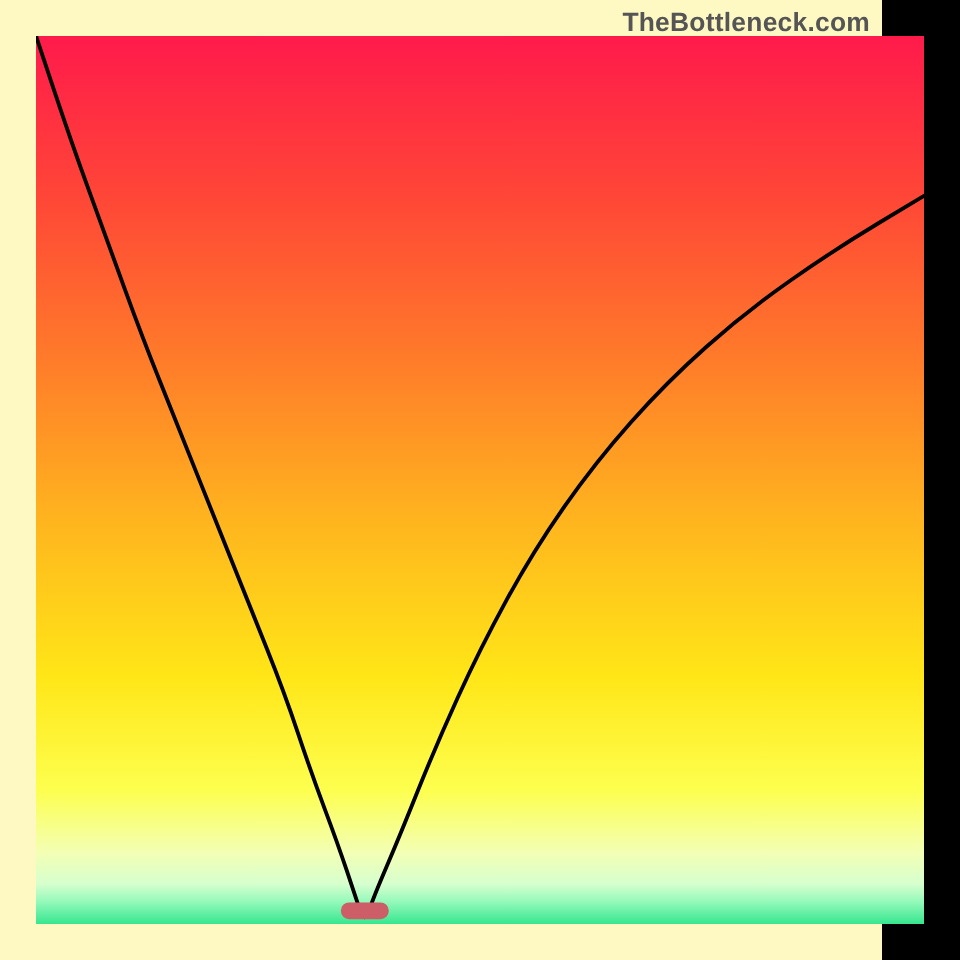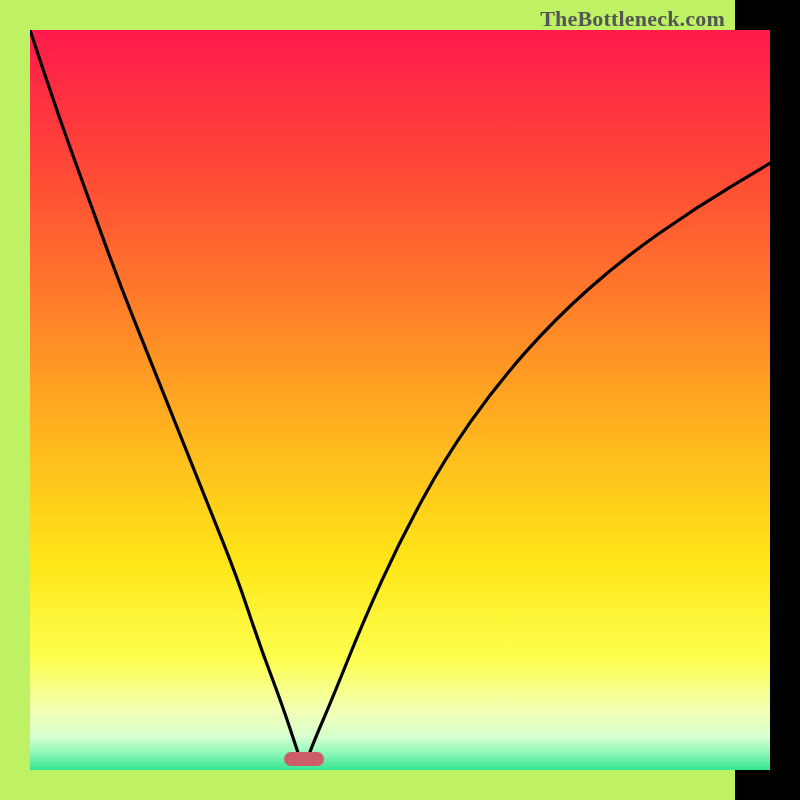--- a/index.html
+++ b/index.html
@@ -10,22 +10,21 @@
     overflow: hidden;
     background: #000;
     font-family: Arial, Helvetica, sans-serif;
   }
   .frame {
     position: absolute;
     left: 0;
     top: 0;
     width: 735px;
     height: 800px;
-    background: #bef264;
-    font-family: Liberation Serif, serif;
+    background: #fef9c3;
   }
   .plot {
     position: absolute;
     left: 30px;
     top: 30px;
     width: 740px;
     height: 740px;
     overflow: hidden;
   }
   .gradient {

